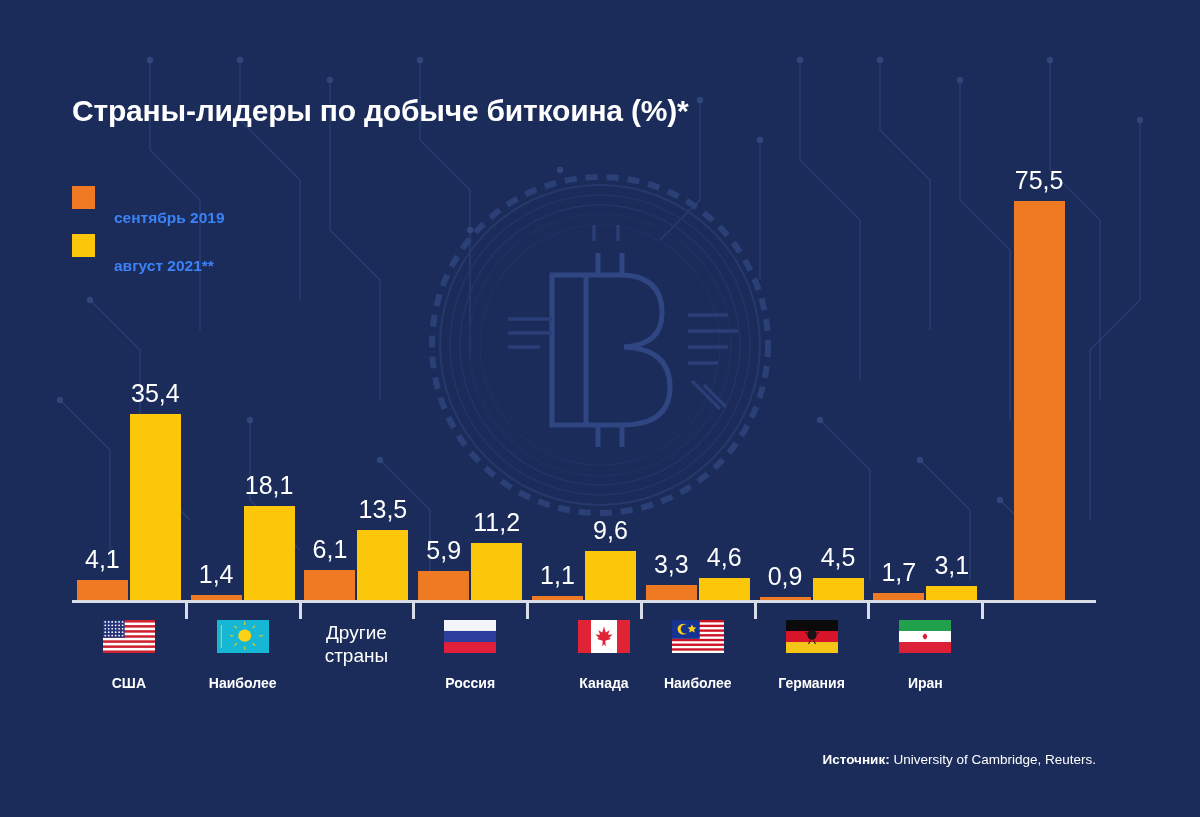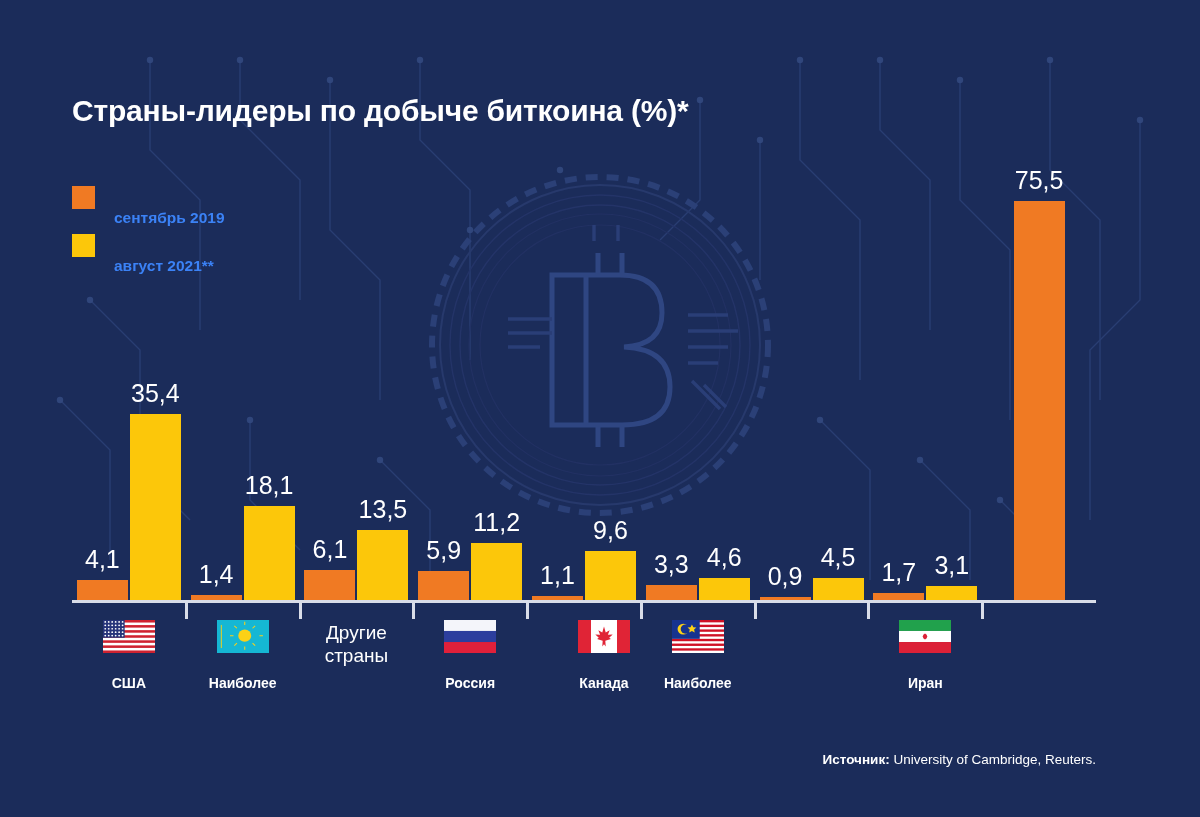--- a/index.html
+++ b/index.html
@@ -324,20 +324,34 @@
             <rect y="28.571428571428573" width="60" height="2.857142857142857" fill="#cf1126"></rect>
             <rect y="34.285714285714285" width="60" height="2.857142857142857" fill="#cf1126"></rect>
             <rect width="32" height="22.857142857142858" fill="#16338f"></rect>
             <circle cx="13" cy="11" r="6.6" fill="#fcd116"></circle>
             <circle cx="15.6" cy="11" r="5.6" fill="#16338f"></circle>
             <path d="M23 11 l1.6 3.2 l3.5 .5 l-2.6 2.4 l.7 3.5 l-3.2-1.7 l-3.2 1.7 l.7-3.5 l-2.6-2.4 l3.5-.5 Z" fill="#fcd116" transform="translate(0,-5.5)"></path>
           </svg>
         </div>
         <div class="country-name">Наиболее</div>
       </div>
+      <div class="country" style="left: 682.667px; width: 113.778px;">
+        <div style="width: 52px; height: 33px; margin: 0px auto; overflow: hidden;">
+          <svg class="flag" viewBox="0 0 60 40" preserveAspectRatio="none" width="52" height="33">
+            <rect width="60" height="13.3" fill="#0a0a0a"></rect>
+            <rect y="13.3" width="60" height="13.4" fill="#d7142a"></rect>
+            <rect y="26.7" width="60" height="13.3" fill="#f5c518"></rect>
+            <g fill="#141414">
+              <path d="M30 12 q4 0 5 4 q1 4 -1 6 q-2 2 -4 2 q-2 0 -4 -2 q-2 -2 -1 -6 q1 -4 5 -4 Z"></path>
+              <path d="M26 17 l-4 -2 M34 17 l4 -2 M28 25 l-2 4 M32 25 l2 4" stroke="#141414" stroke-width="1.2"></path>
+            </g>
+          </svg>
+        </div>
+        <div class="country-name">Германия</div>
+      </div>
       <div class="country" style="left: 796.444px; width: 113.778px;">
         <div style="width: 52px; height: 33px; margin: 0px auto; overflow: hidden;">
           <svg class="flag" viewBox="0 0 60 40" preserveAspectRatio="none" width="52" height="33">
             <rect width="60" height="13.3" fill="#21a14c"></rect>
             <rect y="13.3" width="60" height="13.4" fill="#ffffff"></rect>
             <rect y="26.7" width="60" height="13.3" fill="#dc2137"></rect>
             <path d="M30 16.5 q2.6 1 2.6 3.6 q0 2.4 -2.6 3.6 q-2.6 -1.2 -2.6 -3.6 q0 -2.6 2.6 -3.6 Z" fill="#dc2137"></path>
           </svg>
         </div>
         <div class="country-name">Иран</div>

